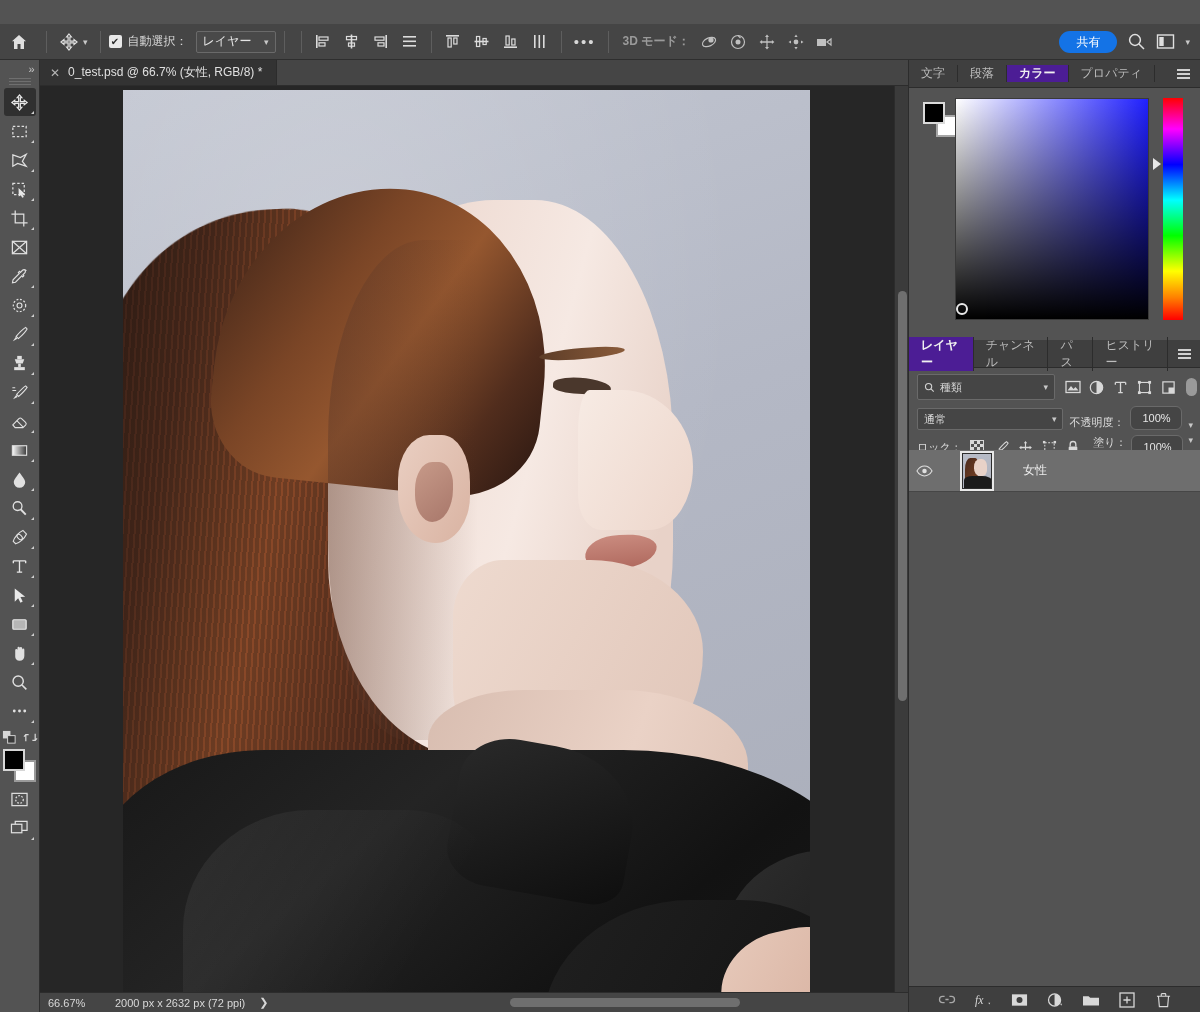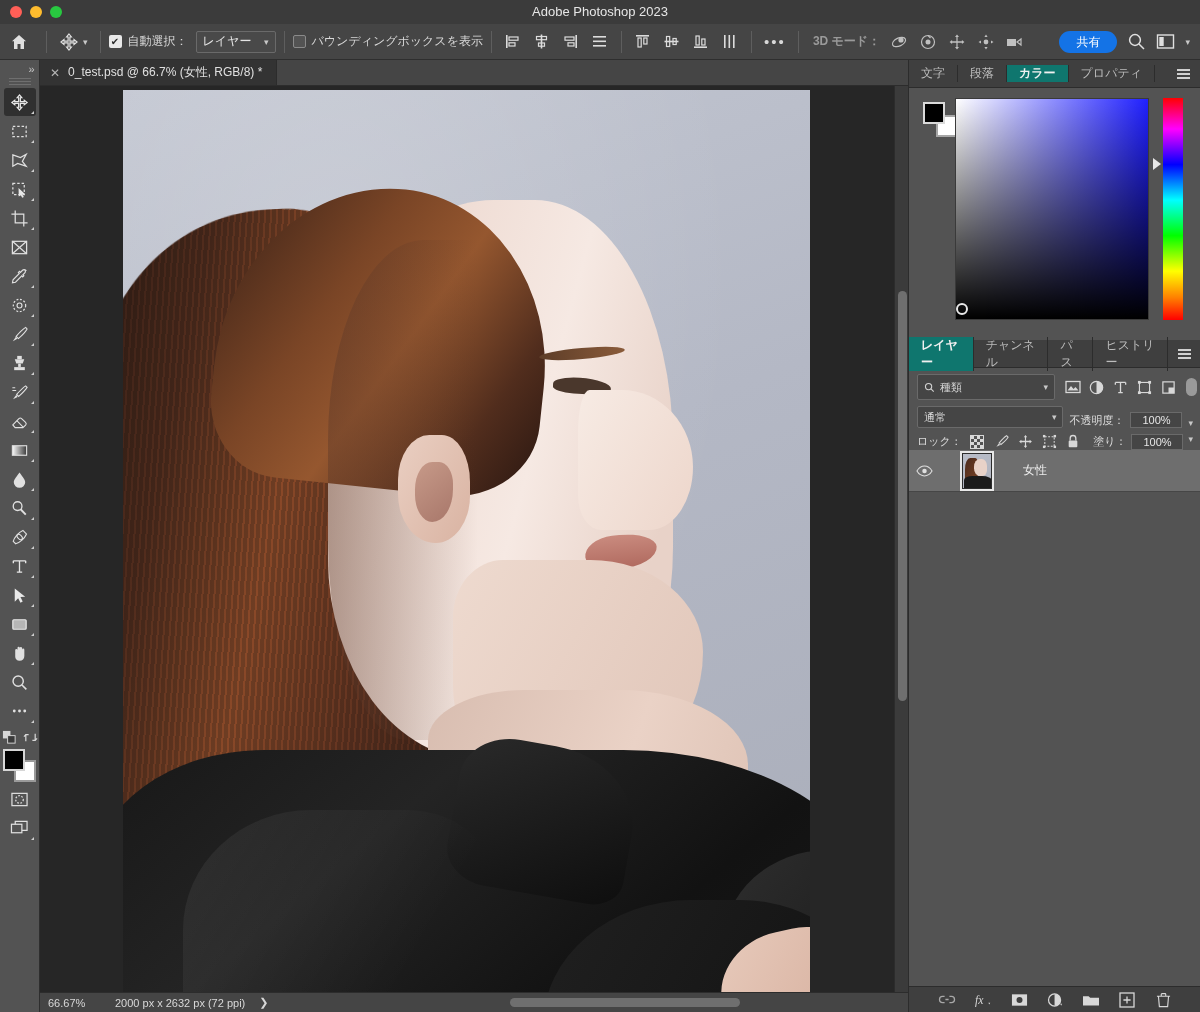--- a/index.html
+++ b/index.html
@@ -239,21 +239,21 @@
     background: #535353; border-left: 1px solid #2c2c2c;
   }
   .panel-tabs {
     display: flex; align-items: center; height: 28px; background: #3f3f3f;
     border-bottom: 1px solid #2c2c2c;
   }
   .ptab {
     display: flex; align-items: center; padding: 0 12px; font-size: 12px;
     color: #bdbdbd; border-right: 1px solid #2c2c2c;
   }
-  .ptab.active { background: #0f766e; color: #f0f0f0; font-weight: bold; }
+  .ptab.active { background: #4c1d95; color: #f0f0f0; font-weight: bold; }
   .ptab-menu { margin-left: auto; display: flex; align-items: center; padding: 0 10px; }
   .burger { width: 13px; height: 10px;
     background: repeating-linear-gradient(to bottom, #cfcfcf 0 2px, transparent 2px 4px); }
 
   
   .colorpanel { position: relative; height: 252px; background: #535353; padding: 8px; }
   .cp-swatch { position: absolute; left: 14px; top: 14px; width: 32px; height: 32px; }
   .cp-fg { position: absolute; left: 0; top: 0; width: 22px; height: 22px; background: #000; border: 2px solid #dadada; }
   .cp-bg { position: absolute; left: 13px; top: 13px; width: 22px; height: 22px; background: #fff; border: 2px solid #a6a6a6; }
   .cp-field {
@@ -284,21 +284,21 @@
   .toggle-pill { width: 11px; height: 18px; background: #9a9a9a; border-radius: 6px; margin-left: 2px; }
 
   .lp-blend { display: flex; align-items: flex-end; gap: 6px; padding: 0 8px 5px; }
   .blend-select {
     flex: 1; height: 22px; background: #454545; border: 1px solid #6a6a6a; border-radius: 2px;
     display: flex; align-items: center; padding: 0 6px; font-size: 11px; color: #dadada;
   }
   .blend-select .chev { margin-left: auto; }
   .opa-label { font-size: 11px; color: #dadada; white-space: nowrap; }
   .opa-box {
-    width: 52px; height: 16px; background: #454545; border: 1px solid #6a6a6a; border-radius: 0;
+    width: 52px; height: 24px; background: #454545; border: 1px solid #6a6a6a; border-radius: 6px;
     display: flex; align-items: center; justify-content: center; font-size: 11px; color: #e6e6e6;
   }
 
   .lp-lock { display: flex; align-items: center; gap: 7px; padding: 0 8px 6px; border-bottom: 1px solid #464646; }
   .lock-label { font-size: 11px; color: #dadada; }
   .lk { width: 17px; height: 17px; display: flex; align-items: center; justify-content: center; }
   .fill-grp { margin-left: auto; display: flex; align-items: flex-start; gap: 5px; }
 
   .layer-list { position: absolute; left: 0; top: 110px; width: 292px; }
   .layer-row {
@@ -325,28 +325,20 @@
     display: flex; align-items: center; justify-content: center; gap: 18px;
   }
   .lb-icon { width: 18px; height: 18px; display: flex; align-items: center; justify-content: center; }
   svg { display: block; }
 </style>
 </head>
 <body>
 
 <div class="app">
 
-  <div class="titlebar">
-    <div class="traffic">
-      <div class="dot red"></div>
-      <div class="dot yellow"></div>
-      <div class="dot green"></div>
-    </div>
-    <div class="title-text">Adobe Photoshop 2023</div>
-  </div>
 
   <div class="optionsbar">
     <div class="home-btn">
       <svg width="18" height="18" viewBox="0 0 18 18">
           <path d="M9 2 L16 8.2 L14 8.2 L14 16 L10.5 16 L10.5 11 L7.5 11 L7.5 16 L4 16 L4 8.2 L2 8.2 Z" fill="#e0e0e0"></path>
         </svg>
     </div>
     <div class="vsep"></div>
 
     <div class="tool-chip">
@@ -362,24 +354,20 @@
       <div class="chk">✔</div>
       <span class="ob-label">自動選択：</span>
       <div class="ob-select">
         <span>レイヤー</span>
         <span class="chev">▾</span>
       </div>
     </div>
 
     <div class="vsep"></div>
 
-    <div class="ob-item">
-      <div class="chk unchecked"></div>
-      <span class="ob-label">バウンディングボックスを表示</span>
-    </div>
 
     <div class="vsep"></div>
 
     <div class="align-grp">
       <div class="align-btn">
         <svg width="17" height="17" viewBox="0 0 17 17">
             <rect x="2" y="2" width="1.6" height="13" fill="#dcdcdc"></rect>
             <rect x="5" y="4" width="9" height="3.2" fill="none" stroke="#dcdcdc" stroke-width="1.2"></rect>
             <rect x="5" y="9.8" width="6" height="3.2" fill="none" stroke="#dcdcdc" stroke-width="1.2"></rect>
           </svg>

